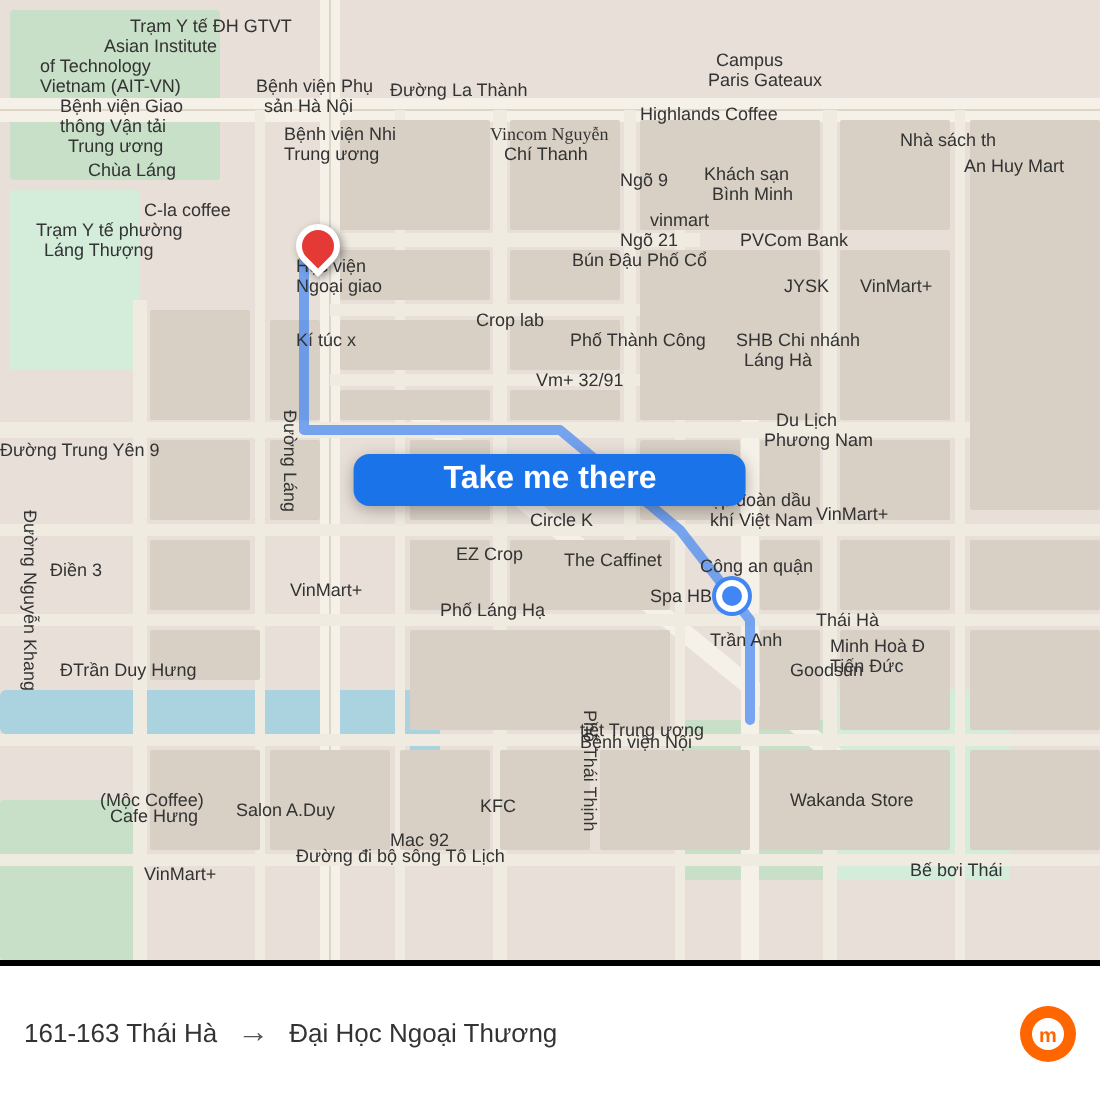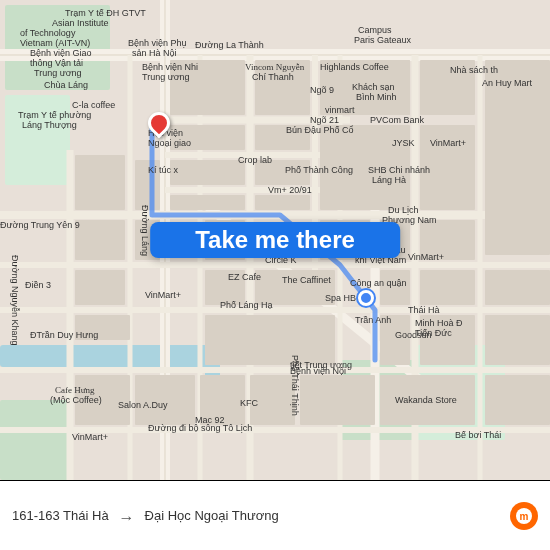--- a/index.html
+++ b/index.html
@@ -31,21 +31,21 @@
     #take-me-there-btn {
       position: absolute;
       top: 50%;
       left: 50%;
       transform: translate(-50%, -50%);
       background-color: #1a73e8;
       color: white;
       border: none;
       border-radius: 8px;
       padding: 4px 45px;
-      font-size: 24px;
+      font-size: 16px;
       font-weight: bold;
       cursor: pointer;
       z-index: 10;
       white-space: nowrap;
       box-shadow: 0 2px 8px rgba(0,0,0,0.3);
     }
 
     
     .blue-dot {
       position: absolute;
@@ -68,21 +68,21 @@
     }
 
     
     #bottom-bar {
       width: 550px;
       height: 70px;
       background: white;
       display: flex;
       align-items: center;
       padding: 0 12px;
-      border-top: 1px solid #000000;
+      border-top: 3px solid #000000;
       position: relative;
     }
 
     .moovit-logo {
       position: absolute;
       right: 12px;
       top: 50%;
       transform: translateY(-50%);
       display: flex;
       align-items: center;
@@ -247,21 +247,21 @@
   <div class="street-label" style="top:165px;left:285px;">Phố Thành Công</div>
   <div class="street-label" style="top:200px;left:145px;transform:rotate(90deg);transform-origin:left center;">Đường Láng</div>
   <div class="street-label" style="top:300px;left:220px;">Phố Láng Hạ</div>
   <div class="street-label" style="top:350px;left:295px;transform:rotate(90deg);transform-origin:left center;">Phố Thái Thịnh</div>
   <div class="street-label" style="top:85px;left:310px;">Ngõ 9</div>
   <div class="street-label" style="top:115px;left:310px;">Ngõ 21</div>
   <div class="street-label" style="top:245px;left:350px;">Tập đoàn dầu</div>
   <div class="street-label" style="top:255px;left:355px;">khí Việt Nam</div>
   <div class="street-label" style="top:240px;left:195px;">Danh Hoach</div>
   <div class="street-label" style="top:255px;left:265px;">Circle K</div>
-  <div class="street-label" style="top:272px;left:228px;">EZ Cafe</div>
+  <div class="street-label" style="top:272px;left:228px;">EZ Crop</div>
   <div class="street-label" style="top:275px;left:282px;">The Caffinet</div>
   <div class="street-label" style="top:293px;left:325px;">Spa HB</div>
   <div class="street-label" style="top:278px;left:350px;">Công an quận</div>
   <div class="street-label" style="top:315px;left:355px;">Trần Anh</div>
   <div class="street-label" style="top:305px;left:408px;">Thái Hà</div>
   <div class="street-label" style="top:330px;left:395px;">Goodsun</div>
   <div class="street-label" style="top:395px;left:395px;">Wakanda Store</div>
   <div class="street-label" style="top:398px;left:240px;">KFC</div>
   <div class="street-label" style="top:400px;left:118px;">Salon A.Duy</div>
   <div class="street-label" style="top:415px;left:195px;">Mac 92</div>
@@ -271,21 +271,21 @@
   <div class="street-label" style="top:252px;left:408px;">VinMart+</div>
   <div class="street-label" style="top:290px;left:145px;">VinMart+</div>
   <div class="street-label" style="top:155px;left:238px;">Crop lab</div>
   <div class="street-label" style="top:125px;left:286px;">Bún Đậu Phố Cổ</div>
   <div class="street-label" style="top:115px;left:370px;">PVCom Bank</div>
   <div class="street-label" style="top:138px;left:392px;">JYSK</div>
   <div class="street-label" style="top:82px;left:352px;">Khách sạn</div>
   <div class="street-label" style="top:92px;left:356px;">Bình Minh</div>
   <div class="street-label" style="top:62px;left:245px;font-family:Liberation Serif, serif;">Vincom Nguyễn</div>
   <div class="street-label" style="top:72px;left:252px;">Chí Thanh</div>
-  <div class="street-label" style="top:62px;left:320px;text-align:center;">Highlands Coffee</div>
+  <div class="street-label" style="top:52px;left:320px;text-align:center;">Highlands Coffee</div>
   <div class="street-label" style="top:25px;left:358px;">Campus</div>
   <div class="street-label" style="top:35px;left:354px;">Paris Gateaux</div>
   <div class="street-label" style="top:205px;left:388px;">Du Lịch</div>
   <div class="street-label" style="top:215px;left:382px;">Phương Nam</div>
   <div class="street-label" style="top:165px;left:368px;">SHB Chi nhánh</div>
   <div class="street-label" style="top:175px;left:372px;">Láng Hà</div>
   <div class="street-label" style="top:128px;left:148px;">Học viện</div>
   <div class="street-label" style="top:138px;left:148px;">Ngoại giao</div>
   <div class="street-label" style="top:165px;left:148px;">Kí túc x</div>
   <div class="street-label" style="top:100px;left:72px;">C-la coffee</div>
@@ -301,28 +301,28 @@
   <div class="street-label" style="top:28px;left:20px;">of Technology</div>
   <div class="street-label" style="top:38px;left:20px;">Vietnam (AIT-VN)</div>
   <div class="street-label" style="top:8px;left:25px;margin-left:40px;">Trạm Y tế ĐH GTVT</div>
   <div class="street-label" style="top:110px;left:18px;">Trạm Y tế phường</div>
   <div class="street-label" style="top:120px;left:22px;">Láng Thượng</div>
   <div class="street-label" style="top:250px;left:15px;transform:rotate(90deg);transform-origin:left center;">Đường Nguyễn Khang</div>
   <div class="street-label" style="top:220px;left:0px;">Đường Trung Yên 9</div>
   <div class="street-label" style="top:280px;left:25px;">Điền 3</div>
   <div class="street-label" style="top:330px;left:30px;">ĐTrần Duy Hưng</div>
   <div class="street-label" style="top:375px;left:148px;margin-top:48px;">Đường đi bộ sông Tô Lịch</div>
-  <div class="street-label" style="top:385px;left:55px;font-family:Liberation Serif, serif;">Cafe Hưng</div>
+  <div class="street-label" style="top:403px;left:55px;">Cafe Hưng</div>
   <div class="street-label" style="top:395px;left:50px;">(Mộc Coffee)</div>
   <div class="street-label" style="top:366px;left:290px;">Bệnh viện Nội</div>
   <div class="street-label" style="top:360px;left:290px;">tiết Trung ương</div>
   <div class="street-label" style="top:430px;left:455px;">Bế bơi Thái</div>
   <div class="street-label" style="top:318px;left:415px;">Minh Hoà Đ</div>
   <div class="street-label" style="top:328px;left:415px;">Tiến Đức</div>
-  <div class="street-label" style="top:185px;left:268px;">Vm+ 20/91</div>
+  <div class="street-label" style="top:185px;left:268px;">Vm+ 32/91</div>
   <div class="street-label" style="top:78px;left:440px;margin-left:42px;">An Huy Mart</div>
   <div class="street-label" style="top:65px;left:450px;">Nhà sách th</div>
 
   <div class="red-pin" style="position:absolute; left:148px; top:112px; z-index:6;">
     <div style="width:22px;height:22px;background:#e53935;border:3px solid white;border-radius:50% 50% 50% 0;transform:rotate(-45deg);box-shadow:0 2px 4px rgba(0,0,0,0.4);"></div>
   </div>
 
   <div class="blue-dot" style="left:358px;top:290px;"></div>
 
   <button id="take-me-there-btn">Take me there</button>

